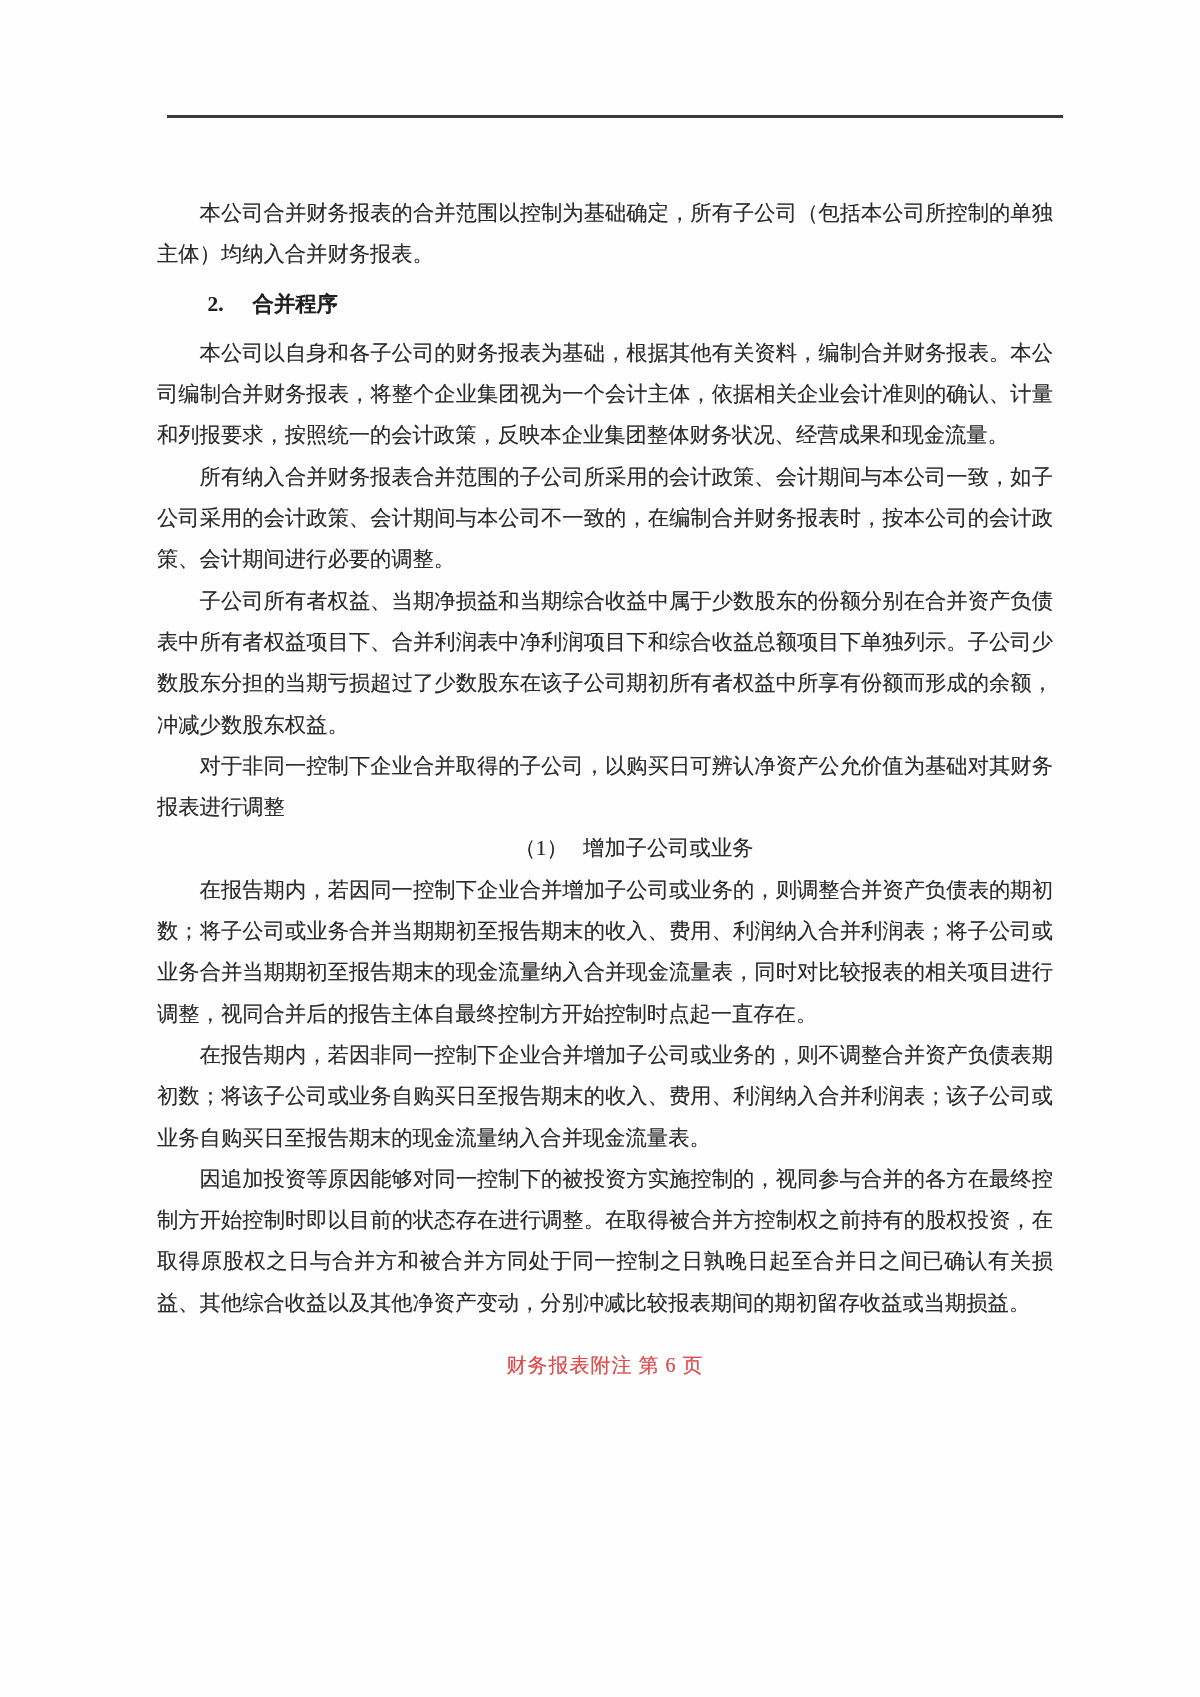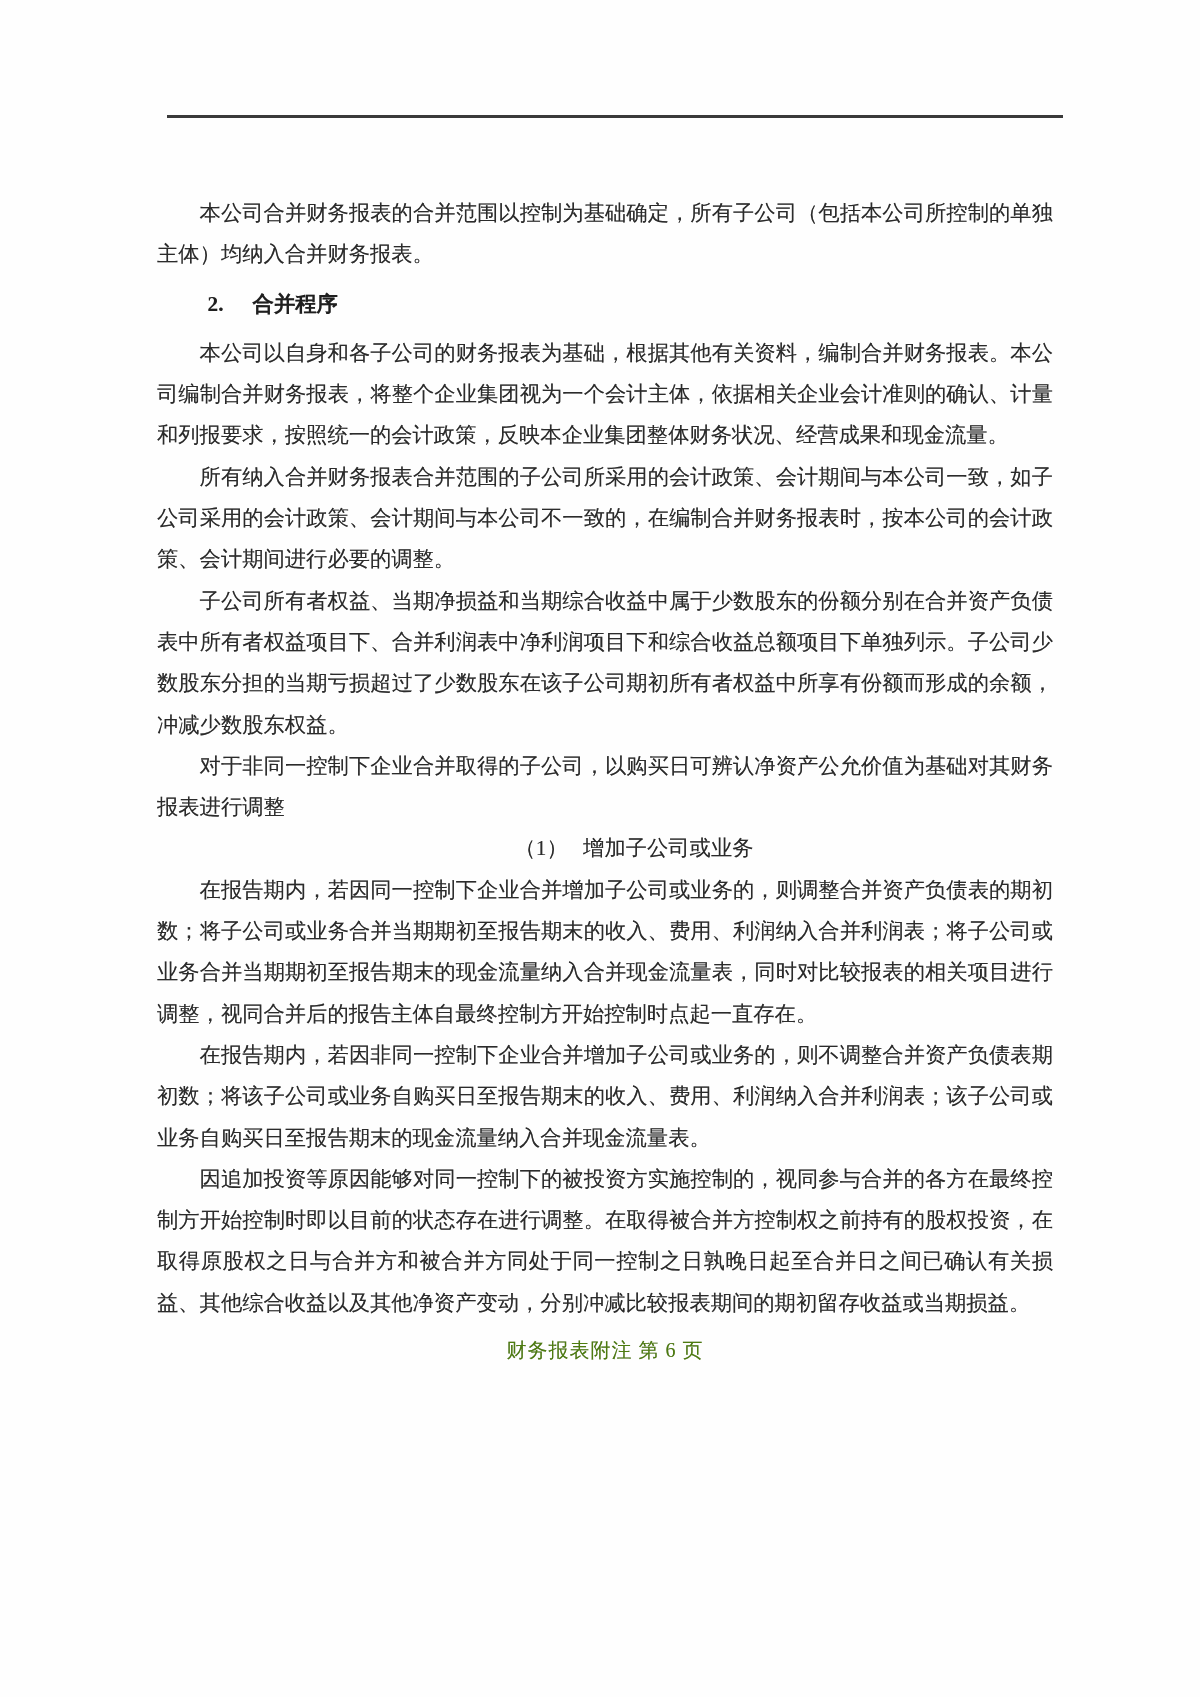--- a/index.html
+++ b/index.html
@@ -53,25 +53,25 @@
   .subheading {
     margin: 0;
     padding-left: 2em;
     text-align: center;
   }
   .subheading .s-num {
     display: inline-block;
     width: 84px;
   }
   .footer {
-    margin-top: 13px;
+    margin-top: 28px;
     text-align: center;
     font-size: 20px;
     line-height: 26px;
-    color: #4d7c0f;
+    color: #ef4444;
     letter-spacing: 1px;
     text-shadow: 0 0 0.5px rgba(51,51,51,0.4);
   }
 </style>
 </head>
 <body>
 
 <div class="page">
 
   <div class="header-rule"></div>

